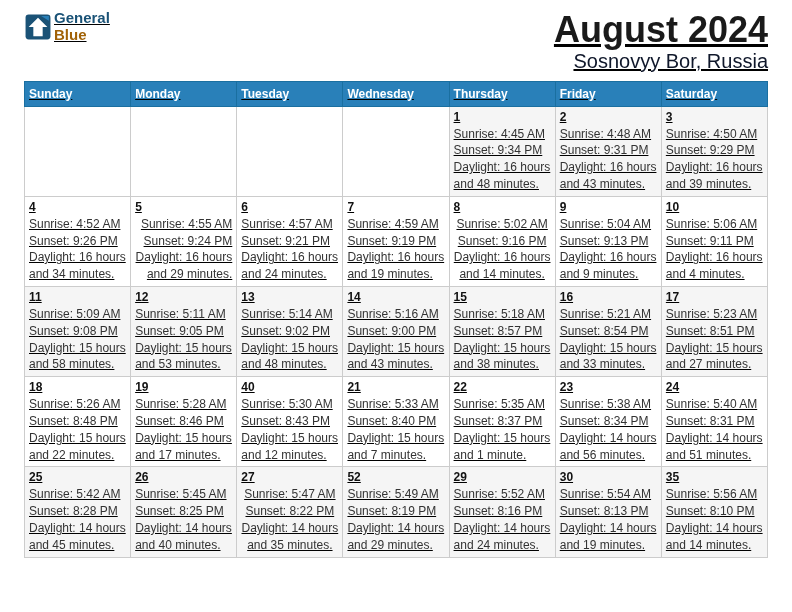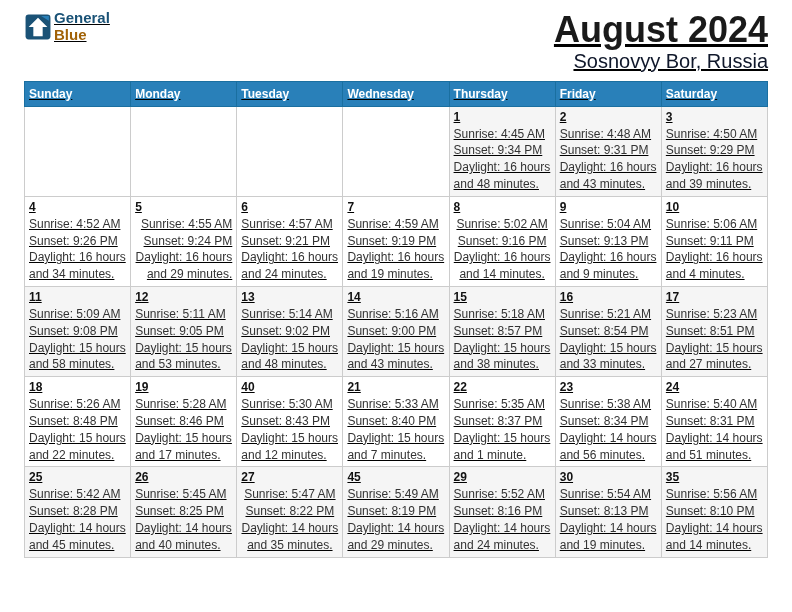--- a/index.html
+++ b/index.html
@@ -317,21 +317,21 @@
 and 40 minutes.</div>
           </td>
           <td>
             <span class="day-num">27</span>
             <div class="day-info" style="white-space: pre-line; text-align: center;">Sunrise: 5:47 AM
 Sunset: 8:22 PM
 Daylight: 14 hours
 and 35 minutes.</div>
           </td>
           <td>
-            <span class="day-num">45</span>
+            <span class="day-num">52</span>
             <div class="day-info" style="white-space: pre-line;">Sunrise: 5:49 AM
 Sunset: 8:19 PM
 Daylight: 14 hours
 and 29 minutes.</div>
           </td>
           <td>
             <span class="day-num">29</span>
             <div class="day-info" style="white-space: pre-line;">Sunrise: 5:52 AM
 Sunset: 8:16 PM
 Daylight: 14 hours

